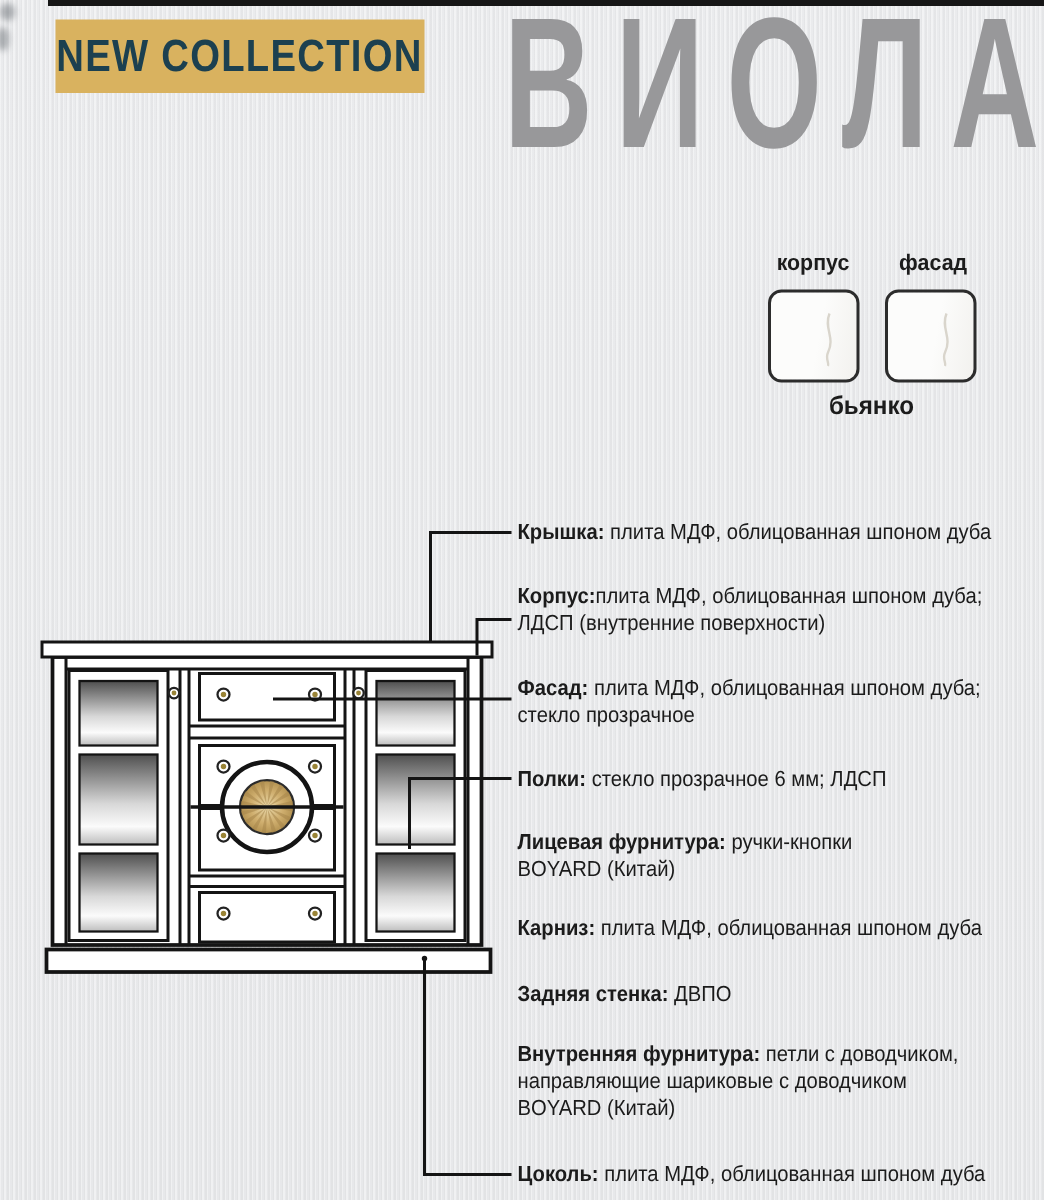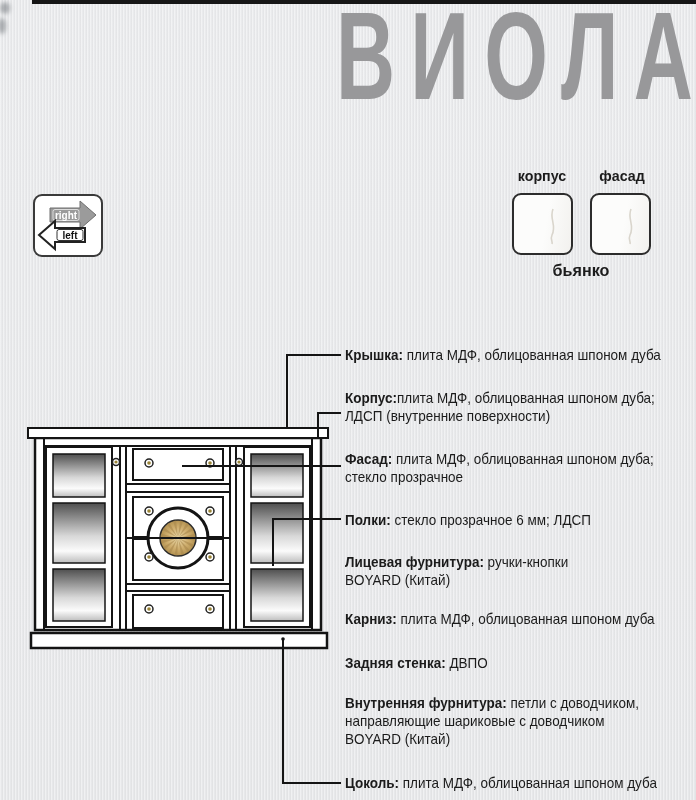--- a/index.html
+++ b/index.html
@@ -69,37 +69,26 @@
 </style>
 </head>
 <body>
 
 <div class="page">
 
   <div class="top-bar"></div>
   <div class="edge-smudge smudge-a"></div>
   <div class="edge-smudge smudge-b"></div>
 
+  <div class="badge" style="background:#d9b25f;">
+    <span class="badge-text" style="color:#1c4050;">NEW COLLECTION</span>
+  </div>
 
   <div class="page-title" style="color:#98989a;">ВИОЛА</div>
 
-  <div class="nav-widget">
-    <svg width="66" height="59" viewBox="0 0 66 59">
-      <g>
-        <polygon points="15,12 45,12 45,5 61,19 45,33 45,26 15,26" fill="#9b9b9b" stroke="#6f6f6f" stroke-width="1"></polygon>
-        <rect x="18" y="13.5" width="26" height="11" fill="none" stroke="rgba(255,255,255,.65)" stroke-width="1" rx="2"></rect>
-        <text x="31" y="23" text-anchor="middle" font-size="10" font-weight="bold" fill="#ffffff">right</text>
-      </g>
-      <g>
-        <polygon points="50,32 20,32 20,25 4,39 20,53 20,46 50,46" fill="#ffffff" stroke="#222222" stroke-width="2"></polygon>
-        <rect x="22" y="33.5" width="26" height="11" fill="none" stroke="#333333" stroke-width="1" rx="2"></rect>
-        <text x="35" y="43" text-anchor="middle" font-size="10" font-weight="bold" fill="#111111">left</text>
-      </g>
-    </svg>
-  </div>
 
   <div class="swatch-label label-korpus">корпус</div>
   <div class="swatch-label label-fasad">фасад</div>
   <div class="swatch swatch-1">
     <svg class="grain" width="18" height="38" viewBox="0 0 18 38">
       <path d="M9 2 C5 12 13 18 8 28 C6 32 9 35 8 37" fill="none" stroke="#d9d5cc" stroke-width="1.6"></path>
     </svg>
   </div>
   <div class="swatch swatch-2">
     <svg class="grain" width="18" height="38" viewBox="0 0 18 38">

